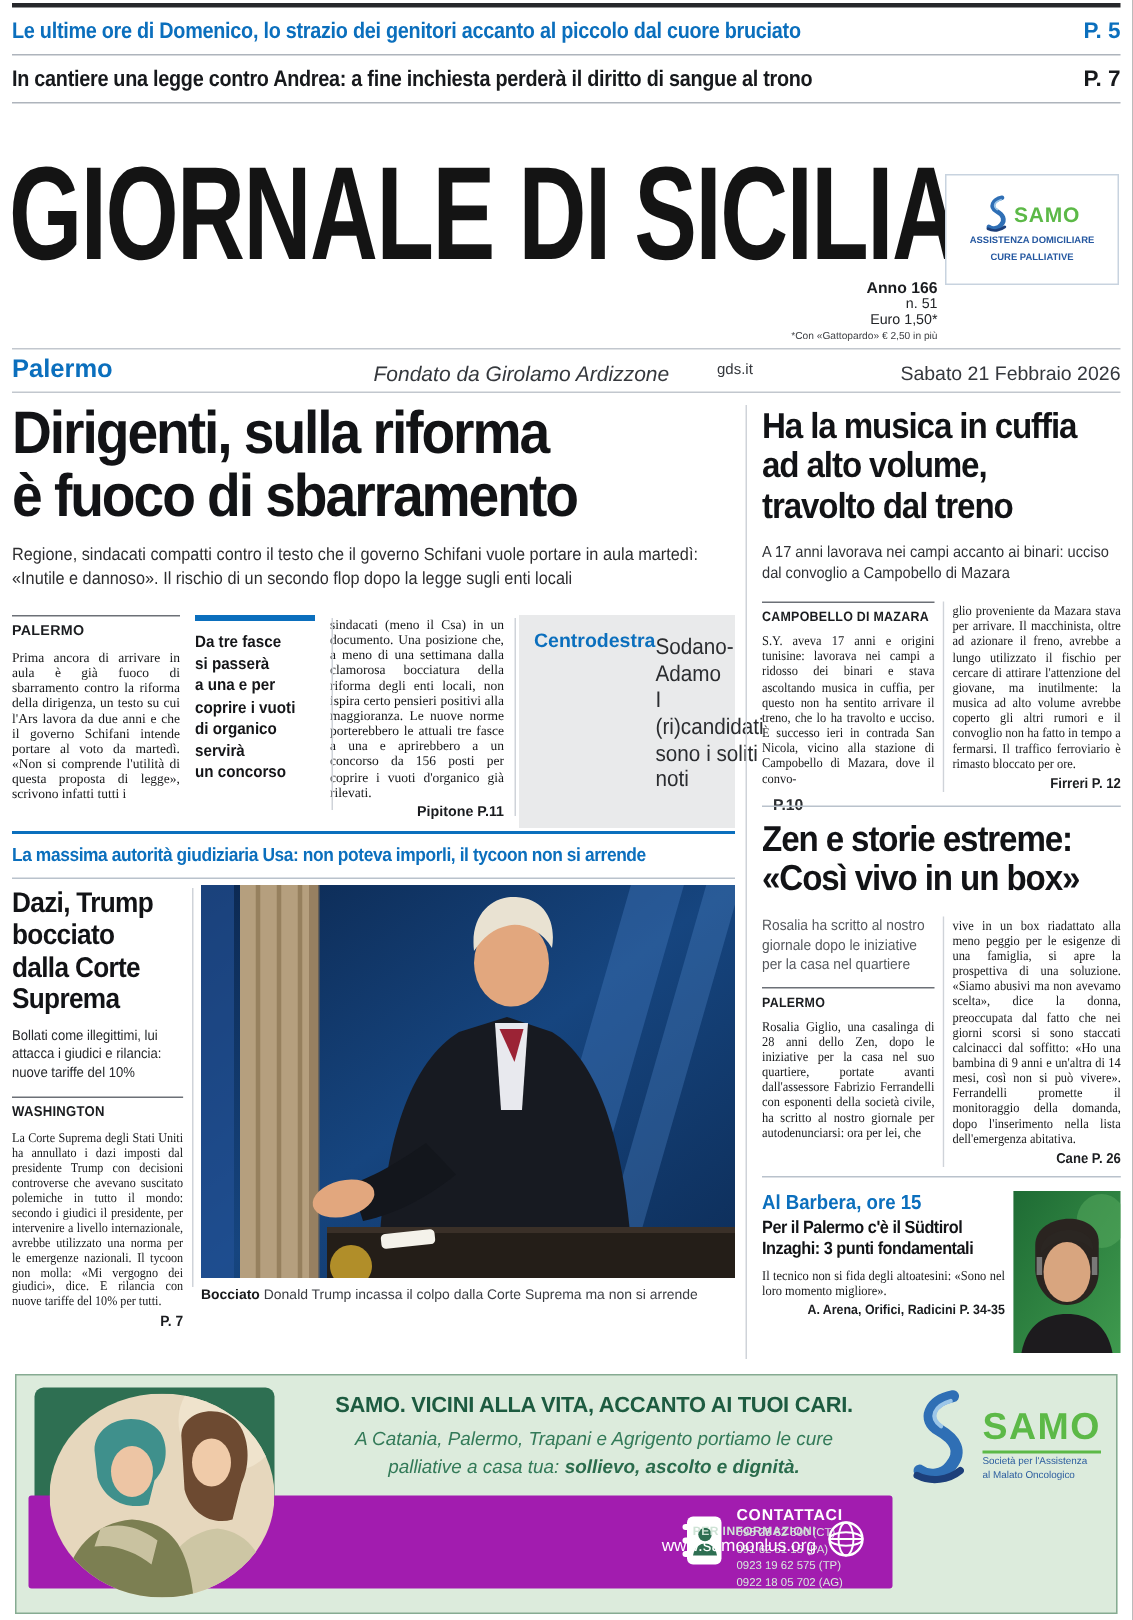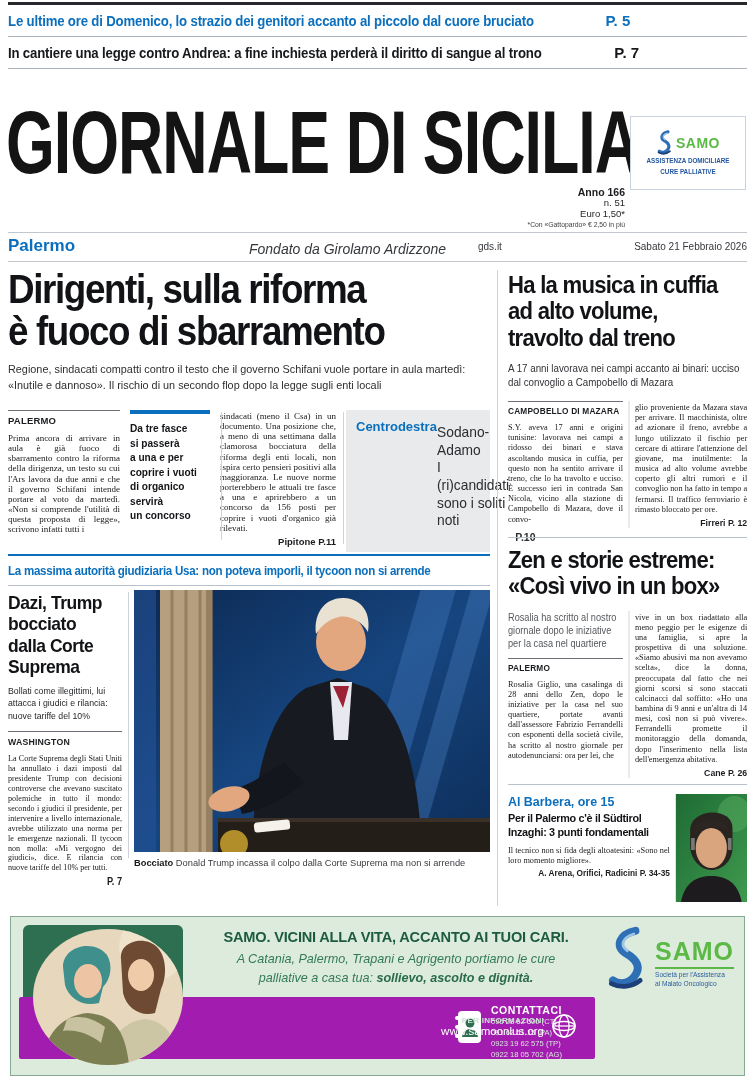--- a/index.html
+++ b/index.html
@@ -2,21 +2,21 @@
 <html><head>
 <meta charset="utf-8">
 <style>
   html,body{margin:0;padding:0;background:#888;}
   .page{position:relative;width:755px;height:1080px;background:#fff;overflow:hidden;
         font-family:"Liberation Sans",sans-serif;color:#1a1c1f;}
   .cx{transform:scaleX(.92);transform-origin:0 0;}
   .pre{white-space:pre-line;}
   
   .teasers{position:absolute;top:2px;left:8px;width:739px;border-top:3px solid #26282b;}
-  .trow{display:flex;align-items:center;height:31px;border-bottom:1px solid #aeb4bc;}
+  .trow{display:flex;justify-content:space-between;align-items:center;height:31px;border-bottom:1px solid #aeb4bc;}
   .ttxt{display:inline-block;transform:scaleX(.88);transform-origin:0 50%;white-space:nowrap;
         font-size:15px;font-weight:700;letter-spacing:-.2px;}
   .tpage{font-size:15px;font-weight:700;}
   .t-blue{color:#0b6fbd;} .t-black{color:#17191c;} .t-gray{color:#8d939c;}
   
   .mast{position:absolute;top:98px;left:6px;font-size:64px;font-weight:700;letter-spacing:-1px;
         white-space:nowrap;color:#141414;transform:scale(.98,1.38);transform-origin:0 0;line-height:1;}
   .samo-box{position:absolute;left:630px;top:116px;width:114px;height:72px;border:1px solid #c8d3df;
         background:#fff;display:flex;flex-direction:column;align-items:center;justify-content:center;gap:2px;}
   .samo-box .lrow{display:flex;align-items:center;gap:1px;}
@@ -25,21 +25,21 @@
   .edition{position:absolute;right:130px;top:186px;text-align:right;line-height:1.15;}
   .ed-anno{font-size:10.5px;font-weight:700;}
   .ed-n,.ed-euro{font-size:9.5px;color:#232528;}
   .ed-nota{font-size:6.8px;color:#3c3e42;margin-top:1px;}
   
   .dateline{position:absolute;top:232px;left:8px;width:739px;height:28px;
         border-top:1px solid #c2c7ce;border-bottom:1px solid #c2c7ce;}
   .dl-city{position:absolute;left:0;top:3px;font-size:17px;font-weight:700;color:#0b6fbd;}
   .dl-founder{position:absolute;left:241px;top:8px;font-size:14px;color:#35383d;font-style:italic;}
   .dl-site{position:absolute;left:470px;top:8px;font-size:10px;color:#35383d;}
-  .dl-date{position:absolute;right:0;top:8px;font-size:10px;color:#35383d;}
+  .dl-date{position:absolute;right:0;top:8px;font-size:13px;color:#35383d;}
   
   .lead-h{position:absolute;top:268px;left:8px;width:520px;font-size:40px;font-weight:700;
         letter-spacing:-1.5px;line-height:1.05;color:#121316;}
   .lead-sub{position:absolute;top:362px;left:8px;width:524px;font-size:11.8px;line-height:1.35;color:#2e2e30;}
   .lead-cols{position:absolute;top:410px;left:8px;width:482px;display:flex;gap:10px;height:142px;}
   .kick{font-size:9.5px;font-weight:700;letter-spacing:.2px;border-top:1px solid #6c7077;padding-top:4px;}
   .nbody{font-family:"Liberation Serif",serif;font-size:9px;line-height:1.13;text-align:justify;
         color:#17181a;margin-top:7px;}
   .byline{text-align:right;font-size:9.5px;font-weight:700;margin-top:3px;}
   .byline .bpage{font-weight:700;}

